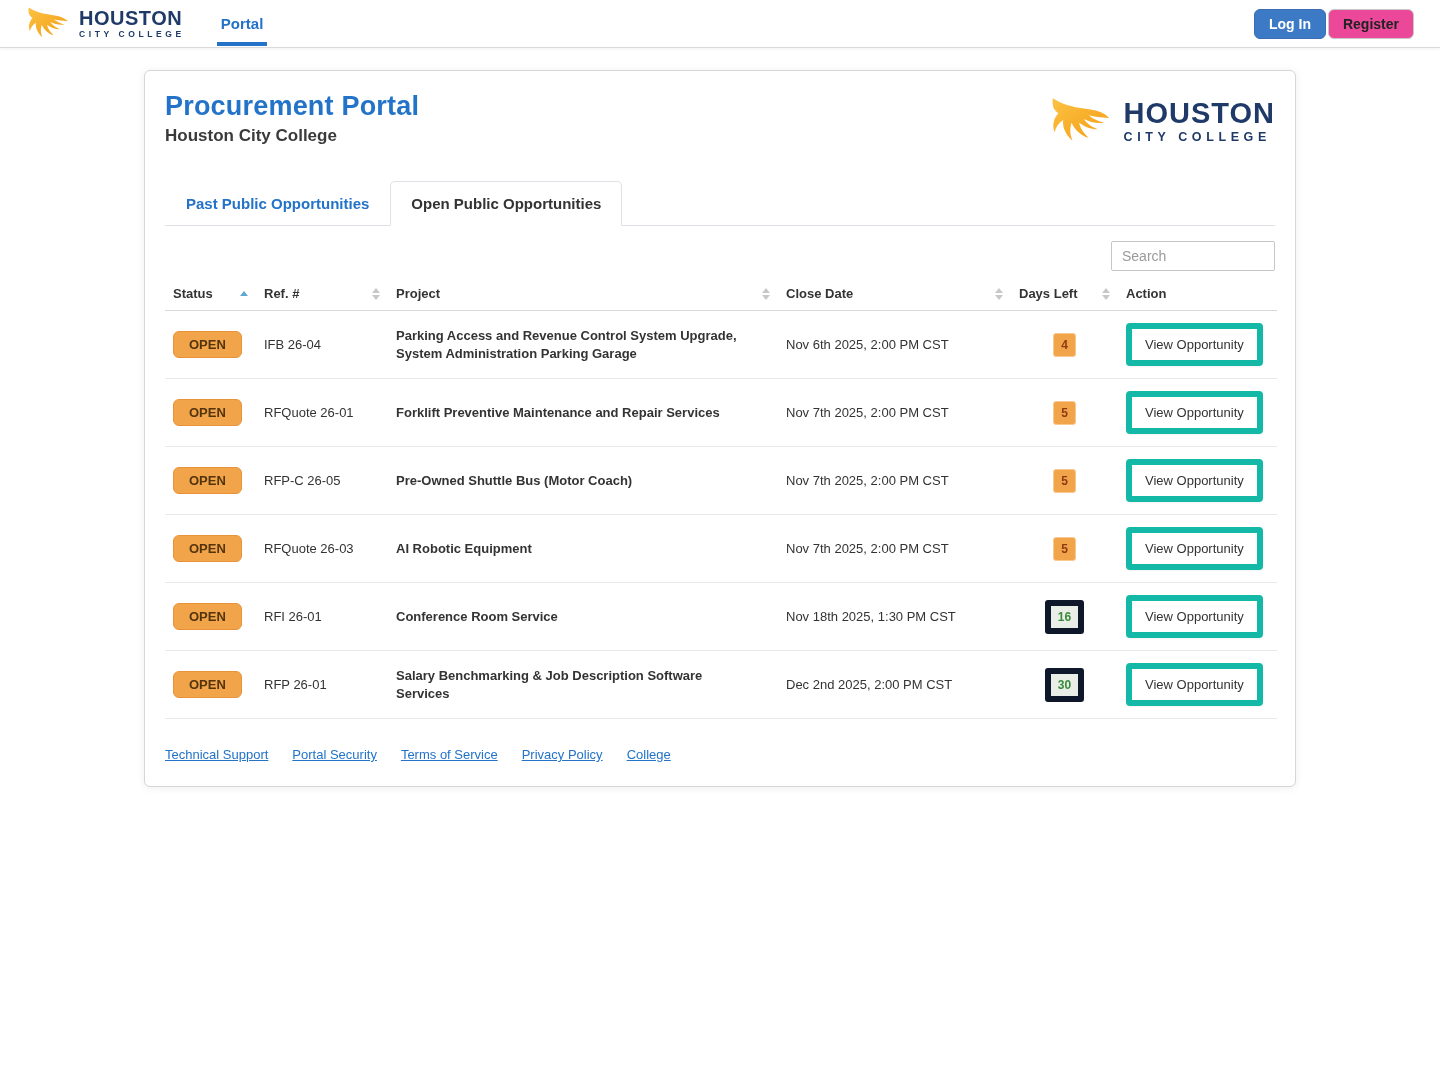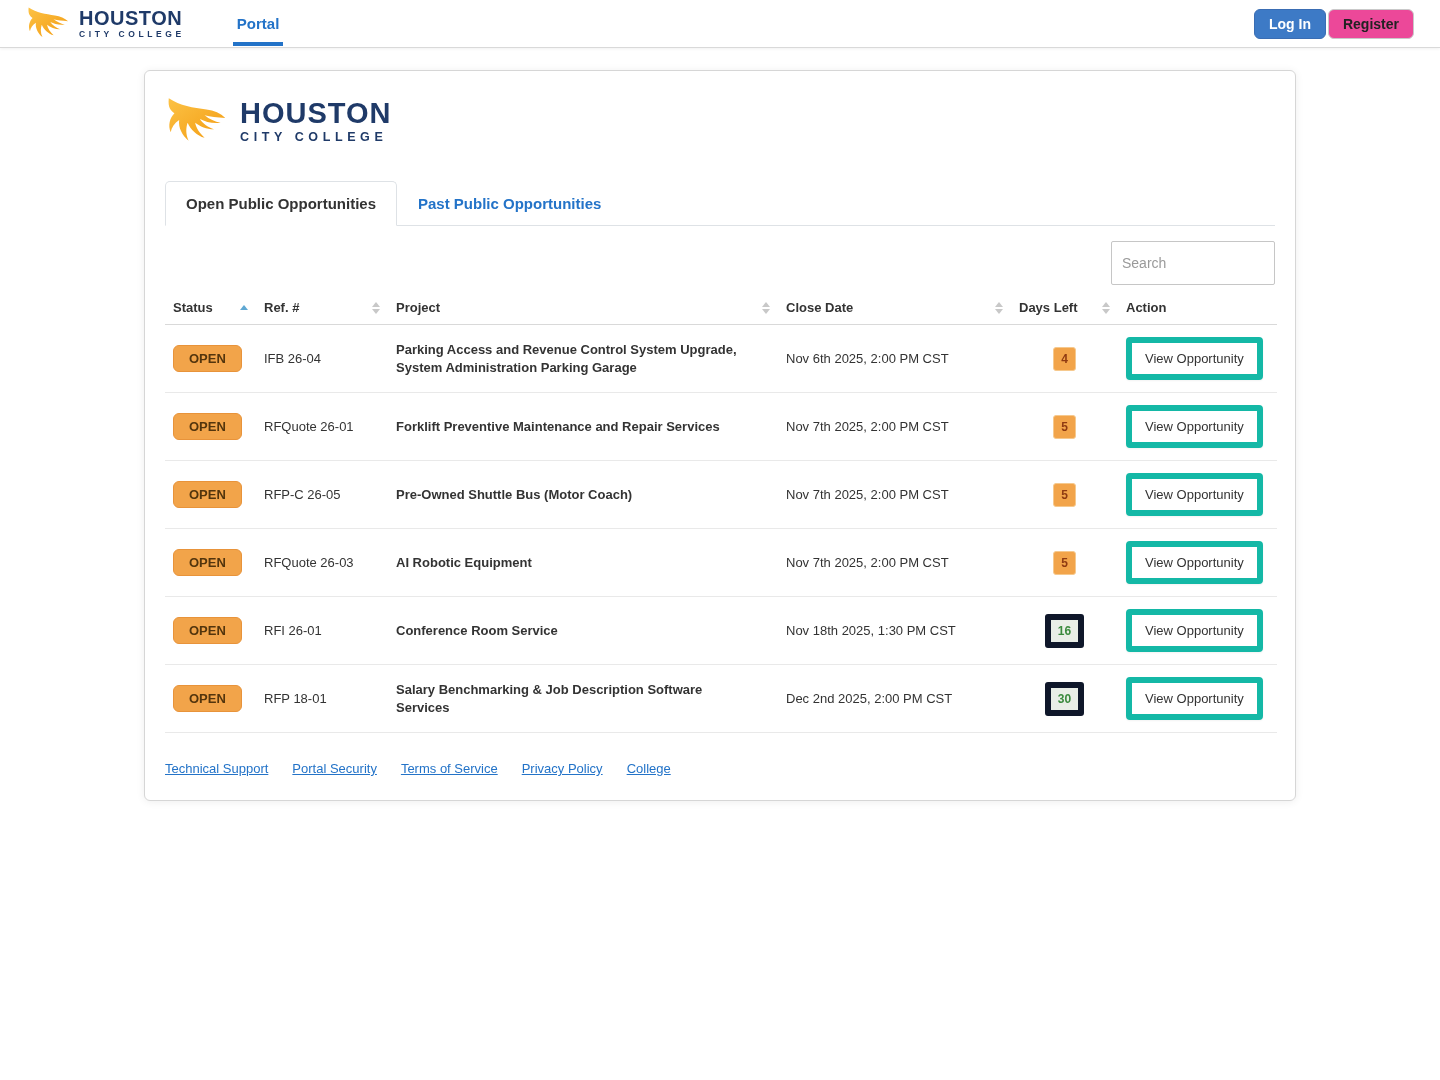--- a/index.html
+++ b/index.html
@@ -15,21 +15,21 @@
     height: 48px; background: #fff;
     border-bottom: 1px solid #d9d9d9;
     box-shadow: 0 1px 3px rgba(0,0,0,.06);
     display: flex; align-items: center;
     padding: 0 26px;
   }
   .brand { display: flex; align-items: center; gap: 7px; cursor: pointer; }
   .brand-text { display: flex; flex-direction: column; line-height: 1; }
   .brand-l1 { font-size: 20px; font-weight: 800; color: #1f3a68; letter-spacing: .5px; }
   .brand-l2 { font-size: 8.5px; font-weight: 700; color: #1f3a68; letter-spacing: 3.6px; margin-top: 2px; }
-  .nav-links { margin-left: 48px; height: 44px; display: flex; }
+  .nav-links { margin-left: 32px; height: 44px; display: flex; }
   .nav-link {
     display: flex; align-items: center; height: 100%;
     padding: 0 4px; font-size: 15px; font-weight: 700;
     color: #2373c8; text-decoration: none;
     border-bottom: 4px solid transparent; padding-top: 4px;
   }
   .nav-link.active { border-bottom-color: #2373c8; }
   .nav-actions { margin-left: auto; display: flex; gap: 2px; }
   .btn { font-family: inherit; font-size: 14px; font-weight: 700; border-radius: 6px; padding: 6px 14px; cursor: pointer; }
   .btn-login { background: #3d7ac6; color: #fff; border: 1px solid #3a6db3; }
@@ -59,21 +59,21 @@
   .tab.active {
     color: #333; background: #fff;
     border-color: #dee2e6; border-radius: 5px 5px 0 0;
     border-bottom: 1px solid #fff;
   }
   .tab.inactive { color: #2373c8; }
 
   
   .search-row { display: flex; justify-content: flex-end; margin: 15px 0 6px; }
   .search-input {
-    width: 164px; height: 44px; padding: 4px 10px;
+    width: 164px; height: 30px; padding: 4px 10px;
     border: 1px solid #c6c6c6; border-radius: 2px;
     font-family: inherit; font-size: 14px; color: #333;
   }
   .search-input::placeholder { color: #9a9a9a; }
 
   
   table { width: 100%; border-collapse: collapse; table-layout: fixed; }
   col.c-status { width: 91px; }  col.c-ref { width: 132px; }
   col.c-project { width: 390px; } col.c-close { width: 233px; }
   col.c-days { width: 107px; }   col.c-action { width: 159px; }
@@ -133,42 +133,46 @@
   </nav>
   <div class="nav-actions">
     <button class="btn btn-login">Log In</button>
     <button class="btn btn-register">Register</button>
   </div>
 </header>
 
 <main class="card">
 
   <div class="card-head">
+    <div>
+      <h1 class="page-title">Procurement Portal</h1>
+      <div class="page-subtitle">Houston City College</div>
+    </div>
     <div class="card-logo">
       <span>
         <svg width="66" height="48" viewBox="0 0 70 48" aria-hidden="true">
           <defs>
             <linearGradient id="gold-b" x1="0" y1="0" x2="1" y2="1">
               <stop offset="0" stop-color="#fcc245"></stop>
                 <stop offset="1" stop-color="#f39c12"></stop>
             </linearGradient>
           </defs>
           <path fill="url(#gold-b)" d="M4 2 C16 10 30 12 44 14 C52 15 59 18 64 23 C55 22 48 22 42 20 C47 24 53 27 59 28 C50 29 43 27 37 24 C40 29 46 33 52 35 C44 35 37 32 32 28 C33 34 37 39 42 44 C34 42 27 35 24 28 C22 34 22 40 25 47 C18 41 14 33 15 25 C10 28 7 33 6 38 C3 31 5 23 10 18 C6 15 3 12 4 2 Z"></path>
         </svg>
       </span>
       <div>
         <div class="l1">HOUSTON</div>
         <div class="l2">CITY COLLEGE</div>
       </div>
     </div>
   </div>
 
   <div class="tabs">
+    <div class="tab inactive">Past Public Opportunities</div>
     <div class="tab active">Open Public Opportunities</div>
-    <div class="tab inactive">Past Public Opportunities</div>
   </div>
 
   <div class="search-row">
     <input class="search-input" type="text" placeholder="Search" style="">
   </div>
 
   <table>
     <colgroup>
       <col class="c-status">
         <col class="c-ref">
@@ -266,21 +270,21 @@
       <tr>
         <td><span class="badge-open">OPEN</span></td>
         <td>RFI 26-01</td>
         <td class="project">Conference Room Service</td>
         <td>Nov 18th 2025, 1:30 PM CST</td>
         <td class="days"><span class="badge-days green">16</span></td>
         <td><button class="btn-view">View Opportunity</button></td>
       </tr>
       <tr>
         <td><span class="badge-open">OPEN</span></td>
-        <td>RFP 18-01</td>
+        <td>RFP 26-01</td>
         <td class="project">Salary Benchmarking &amp; Job Description Software Services</td>
         <td>Dec 2nd 2025, 2:00 PM CST</td>
         <td class="days"><span class="badge-days green">30</span></td>
         <td><button class="btn-view">View Opportunity</button></td>
       </tr>
     </tbody>
   </table>
 
   <div class="card-footer">
     <a href="#" class="foot-link">Technical Support</a>

